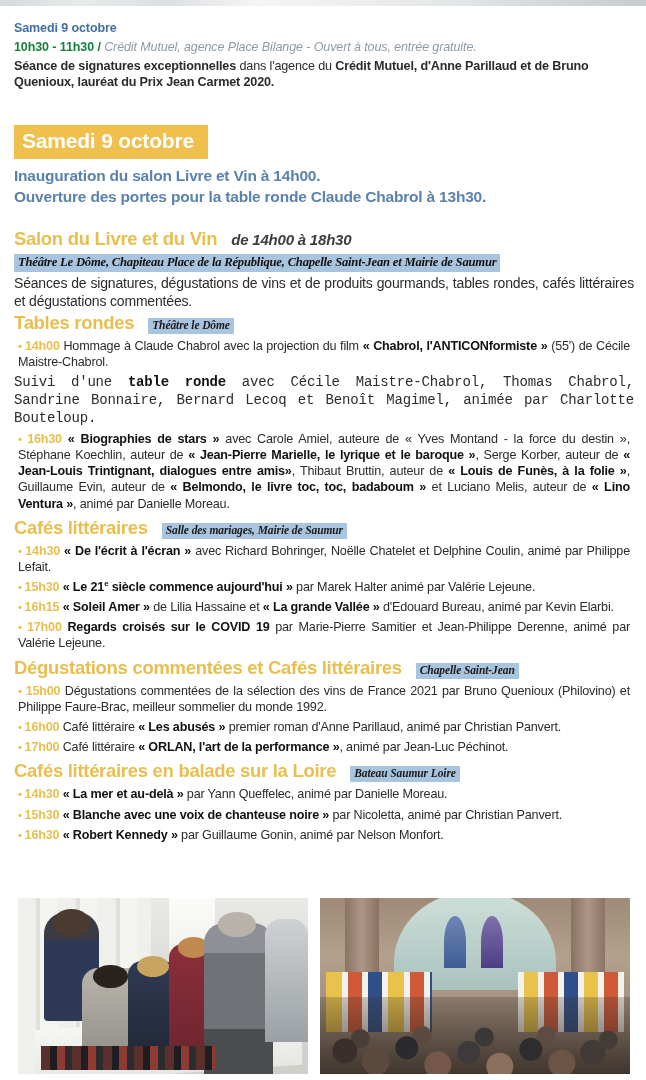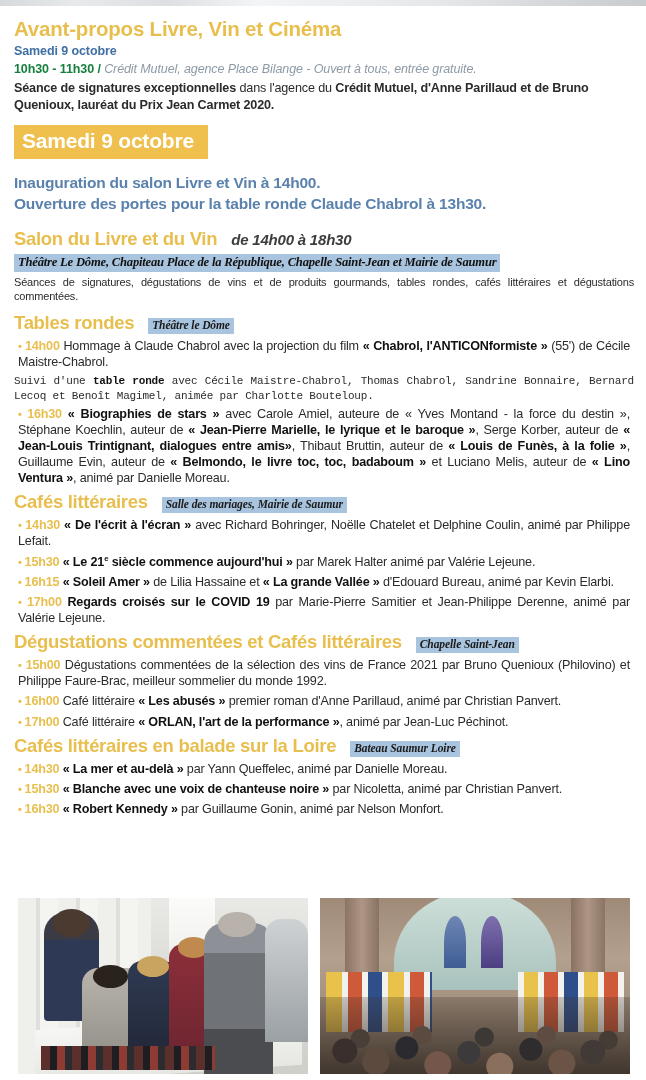--- a/index.html
+++ b/index.html
@@ -60,21 +60,21 @@
   }
 
   
   .venue-bar{
     display:inline-block;background:#a9c4de;color:#111;
     font-family:"Liberation Serif","DejaVu Serif",serif;
     font-style:italic;font-weight:700;font-size:12.6px;padding:1px 4px 2px;
     letter-spacing:-0.2px;
   }
   .body-text{
-    color:#2b2b2b;font-size:11px;line-height:1.28;letter-spacing:-0.18px;
+    color:#2b2b2b;font-size:14px;line-height:1.28;letter-spacing:-0.18px;
     text-align:justify;
   }
   .body-text b{font-weight:700;color:#111;}
   .item{
     color:#2b2b2b;font-size:12.6px;line-height:1.28;letter-spacing:-0.18px;
     text-align:justify;margin:4px;
   }
   .item .t{color:#e8bf4e;font-weight:700;white-space:nowrap;}
   .item .t::before{content:"\2022\00a0";color:#e8bf4e;font-size:11px;}
   .item b{font-weight:700;color:#111;}
@@ -158,36 +158,35 @@
       linear-gradient(180deg,rgba(60,48,40,.25),rgba(40,32,26,.75));}
 </style>
 </head>
 <body>
 
 <div class="page">
 
   <div class="top-strip"></div>
 
   <div class="col" style="top:18px;">
-    <div class="gold-title">Avant-propos Livre, Vin et Cinéma</div>
     <div class="sub-date" style="margin-top:3px;">Samedi 9 octobre</div>
     <div class="sub-time" style="margin-top:2px;">
       <span class="blue-bold">10h30 - 11h30 /</span>
       <span class="ital">Crédit Mutuel, agence Place Bilange - Ouvert à tous, entrée gratuite.</span>
     </div>
     <div class="intro-para">
       <b>Séance de signatures exceptionnelles</b><span> dans l'agence du </span><b>Crédit Mutuel, d'Anne Parillaud et de Bruno Quenioux, lauréat du Prix Jean Carmet 2020.</b>
     </div>
   </div>
 
   <div class="col" style="top:125px;">
     <span class="banner">Samedi 9 octobre</span>
   </div>
 
-  <div class="col" style="top:173px;">
+  <div class="col" style="top:166px;">
     <div class="big-blue">Inauguration du salon Livre et Vin à 14h00.</div>
     <div class="big-blue">Ouverture des portes pour la table ronde Claude Chabrol à 13h30.</div>
   </div>
 
   <div class="col" style="top:228px;">
     <div class="sec-head">
       <span>Salon du Livre et du Vin</span>
       <span class="hours">de 14h00 à 18h30</span>
     </div>
     <div style="margin-top:3px;">

